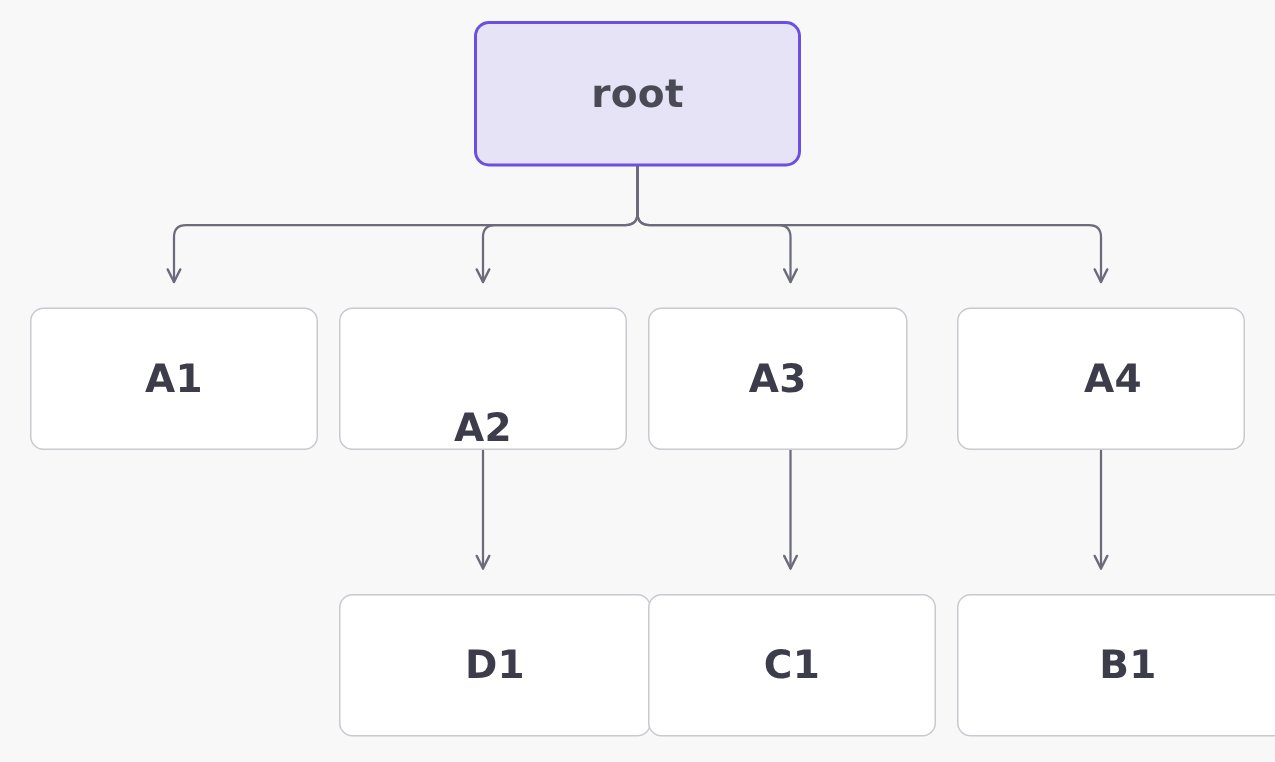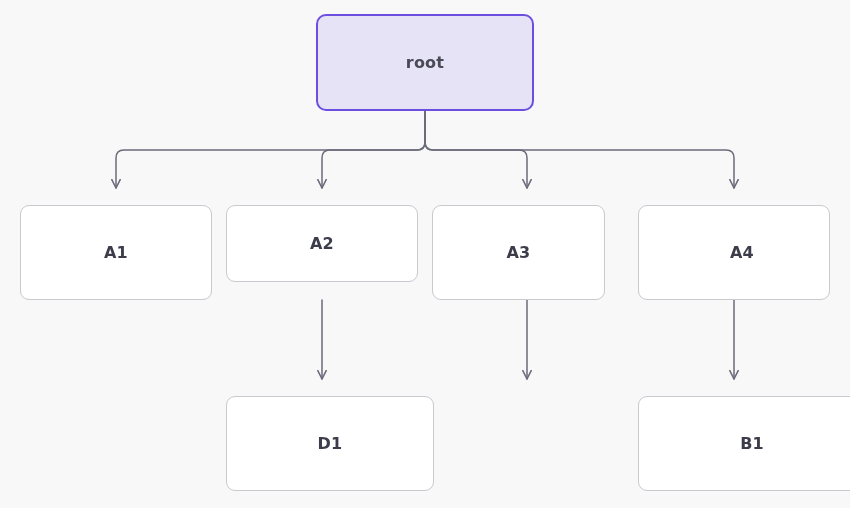--- a/index.html
+++ b/index.html
@@ -36,21 +36,21 @@
     border-radius: 9px;
     background: #ffffff;
     border: 1.4px solid #c9c9d0;
   }
   .node.root-node {
     background: #e7e3f6;
     border: 2.4px solid #6c4fe0;
     border-radius: 10px;
   }
   .node-label {
-    font-size: 16px;
+    font-size: 26px;
     font-weight: bold;
     color: #3c3c4b;
     letter-spacing: 0.2px;
     line-height: 1;
     user-select: none;
   }
   .root-node .node-label {
     color: #4a4a57;
   }
 </style>
@@ -79,34 +79,37 @@
   </svg>
 
   <div class="node root-node" style="left:316px; top:14px; width:218px; height:97px;">
     <span class="node-label">root</span>
   </div>
 
   <div class="node" style="left:20px; top:205px; width:192px; height:95px;align-items:center;">
     <span class="node-label">A1</span>
   </div>
 
-  <div class="node" style="left:226px; top:205px; width:192px; height:77px;">
+  <div class="node" style="left:226px; top:205px; width:192px; height:95px;align-items:flex-end;">
     <span class="node-label">A2</span>
   </div>
 
   <div class="node" style="left:432px; top:205px; width:173px; height:95px;">
     <span class="node-label">A3</span>
   </div>
 
   <div class="node" style="left:638px; top:205px; width:192px; height:95px;padding-left:16px;">
     <span class="node-label">A4</span>
   </div>
 
   <div class="node" style="left:226px; top:396px; width:208px; height:95px;">
     <span class="node-label">D1</span>
   </div>
 
+  <div class="node" style="left:432px; top:396px; width:192px; height:95px;">
+    <span class="node-label">C1</span>
+  </div>
 
   <div class="node" style="left:638px; top:396px; width:228px; height:95px;">
     <span class="node-label">B1</span>
   </div>
 
 </div>
 
 </body></html>

